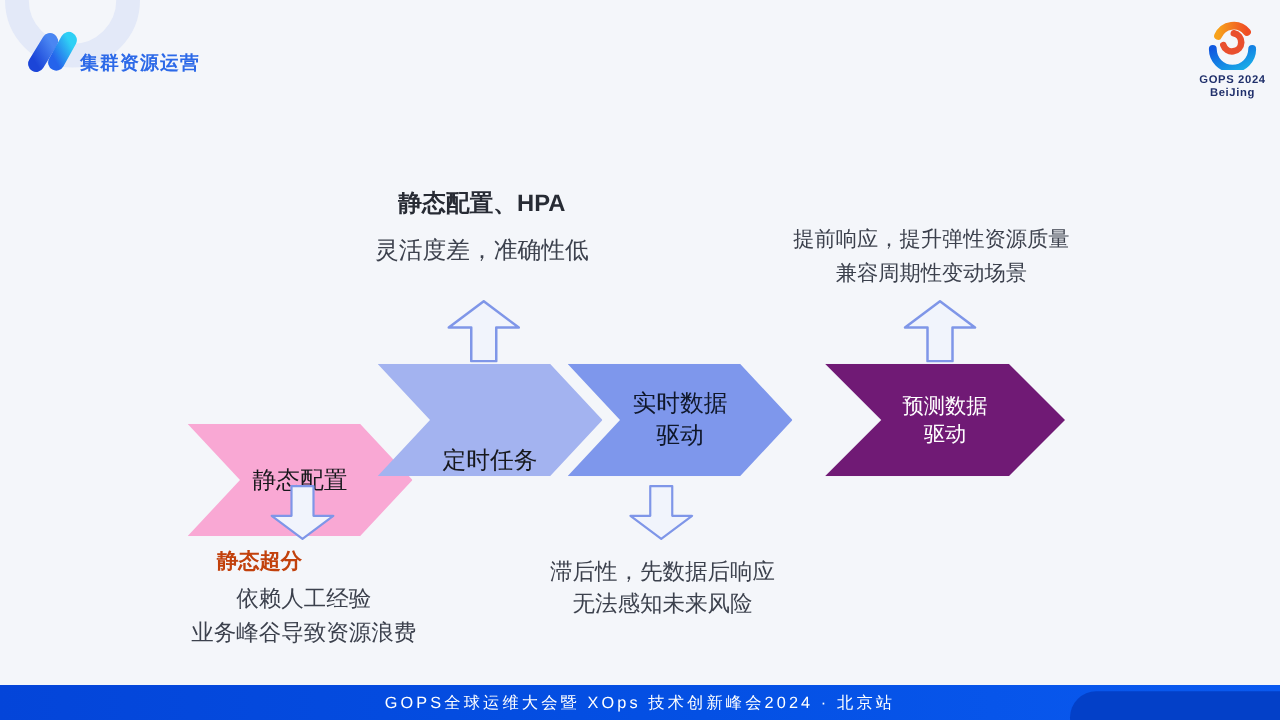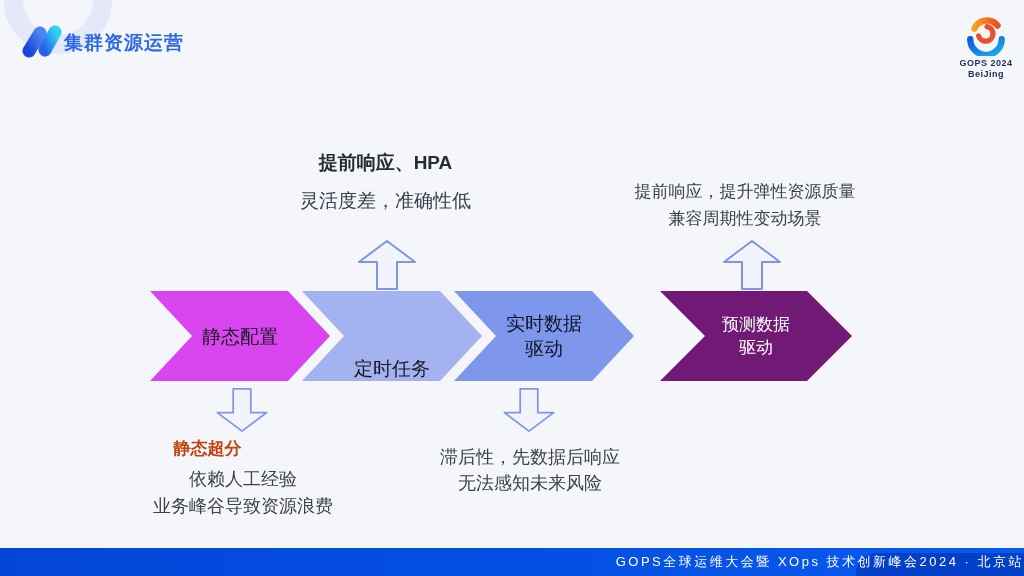--- a/index.html
+++ b/index.html
@@ -13,22 +13,22 @@
   }
 
   
   .deco-ring {
     position:absolute; left:4px; top:-54px;
     width:108px; height:108px; border-radius:50%;
     border:19px solid #e3e9f8;
   }
   .brand-logo { position:absolute; left:20px; top:25px; }
   .page-title {
-    position:absolute; left:64px; top:30px;
-    font-size:19px; font-weight:800; letter-spacing:1px;
+    position:absolute; left:64px; top:41px;
+    font-size:15px; font-weight:800; letter-spacing:1px;
     color:#2c69e8;
   }
   .conf-badge {
     position:absolute; left:950px; top:14px; width:72px;
     text-align:center; line-height:1.25;
   }
   .conf-badge .swirl { display:block; margin:0 auto 2px auto; }
   .conf-badge .b1 { font-size:9px; font-weight:700; color:#20306b; letter-spacing:0.5px; }
   .conf-badge .b2 { font-size:9px; font-weight:700; color:#20306b; letter-spacing:0.5px; }
 
@@ -80,21 +80,21 @@
     position:absolute; left:0; top:548px; width:1024px; height:28px;
     background:linear-gradient(90deg,#0445d9 0%, #0450e4 55%, #0a5af0 100%);
     overflow:hidden;
   }
   .footer .pill {
     position:absolute; left:856px; top:5px; width:300px; height:42px;
     border-radius:22px; background:#0340c8;
   }
   .footer .ftext {
     position:relative; z-index:2;
-    display:block; width:100%; text-align:right;
+    display:block; width:100%; text-align:center;
     line-height:28px; font-size:13px; letter-spacing:2.5px;
     color:#ffffff; font-weight:500;
   }
 </style>
 </head>
 <body>
 
 <div class="deco-ring"></div>
 
 <svg class="brand-logo" width="42" height="34" viewBox="0 0 42 34">
@@ -127,37 +127,37 @@
     </defs>
     <path d="M 9 14 A 13 13 0 0 1 31 11" fill="none" stroke="url(#sw1)" stroke-width="6" stroke-linecap="round"></path>
     <path d="M 21 12 A 7 7 0 1 1 13 21" fill="none" stroke="#e94f2e" stroke-width="5" stroke-linecap="round"></path>
     <path d="M 5 24 A 15 15 0 0 0 35 24" fill="none" stroke="url(#sw2)" stroke-width="6" stroke-linecap="round"></path>
   </svg>
   <div class="b1">GOPS 2024</div>
   <div class="b2">BeiJing</div>
 </div>
 
 <div class="callout co-top-mid">
-  <div class="co-title">提前响应、HPA</div>
+  <div class="co-title">静态配置、HPA</div>
   <div class="co-line">灵活度差，准确性低</div>
 </div>
 
 <div class="callout co-top-right">
   <div class="co-line">提前响应，提升弹性资源质量</div>
   <div class="co-line">兼容周期性变动场景</div>
 </div>
 
 <svg class="flow-arrow arr-up-1" width="60" height="50" viewBox="0 0 60 50">
   <polygon points="30,1 58,22 40,22 40,49 20,49 20,22 2,22" fill="#f1f4fc" stroke="#7f96e8" stroke-width="2" stroke-linejoin="round"></polygon>
 </svg>
 <svg class="flow-arrow arr-up-2" width="60" height="50" viewBox="0 0 60 50">
   <polygon points="30,1 58,22 40,22 40,49 20,49 20,22 2,22" fill="#f1f4fc" stroke="#7f96e8" stroke-width="2" stroke-linejoin="round"></polygon>
 </svg>
 
-<div class="chevron chev-0" style="background: #d946ef; color: rgb(23, 24, 28);">
+<div class="chevron chev-0" style="background: #f9a8d4; color: rgb(23, 24, 28); margin-top: 48px;">
   <div>静态配置</div>
   <div></div>
 </div>
 <div class="chevron chev-1" style="background: rgb(163, 179, 240); color: rgb(23, 24, 28); justify-content: flex-end;">
   <div>定时任务</div>
   <div></div>
 </div>
 <div class="chevron chev-2" style="background: rgb(126, 151, 236); color: #0f172a;">
   <div>实时数据</div>
   <div>驱动</div>

